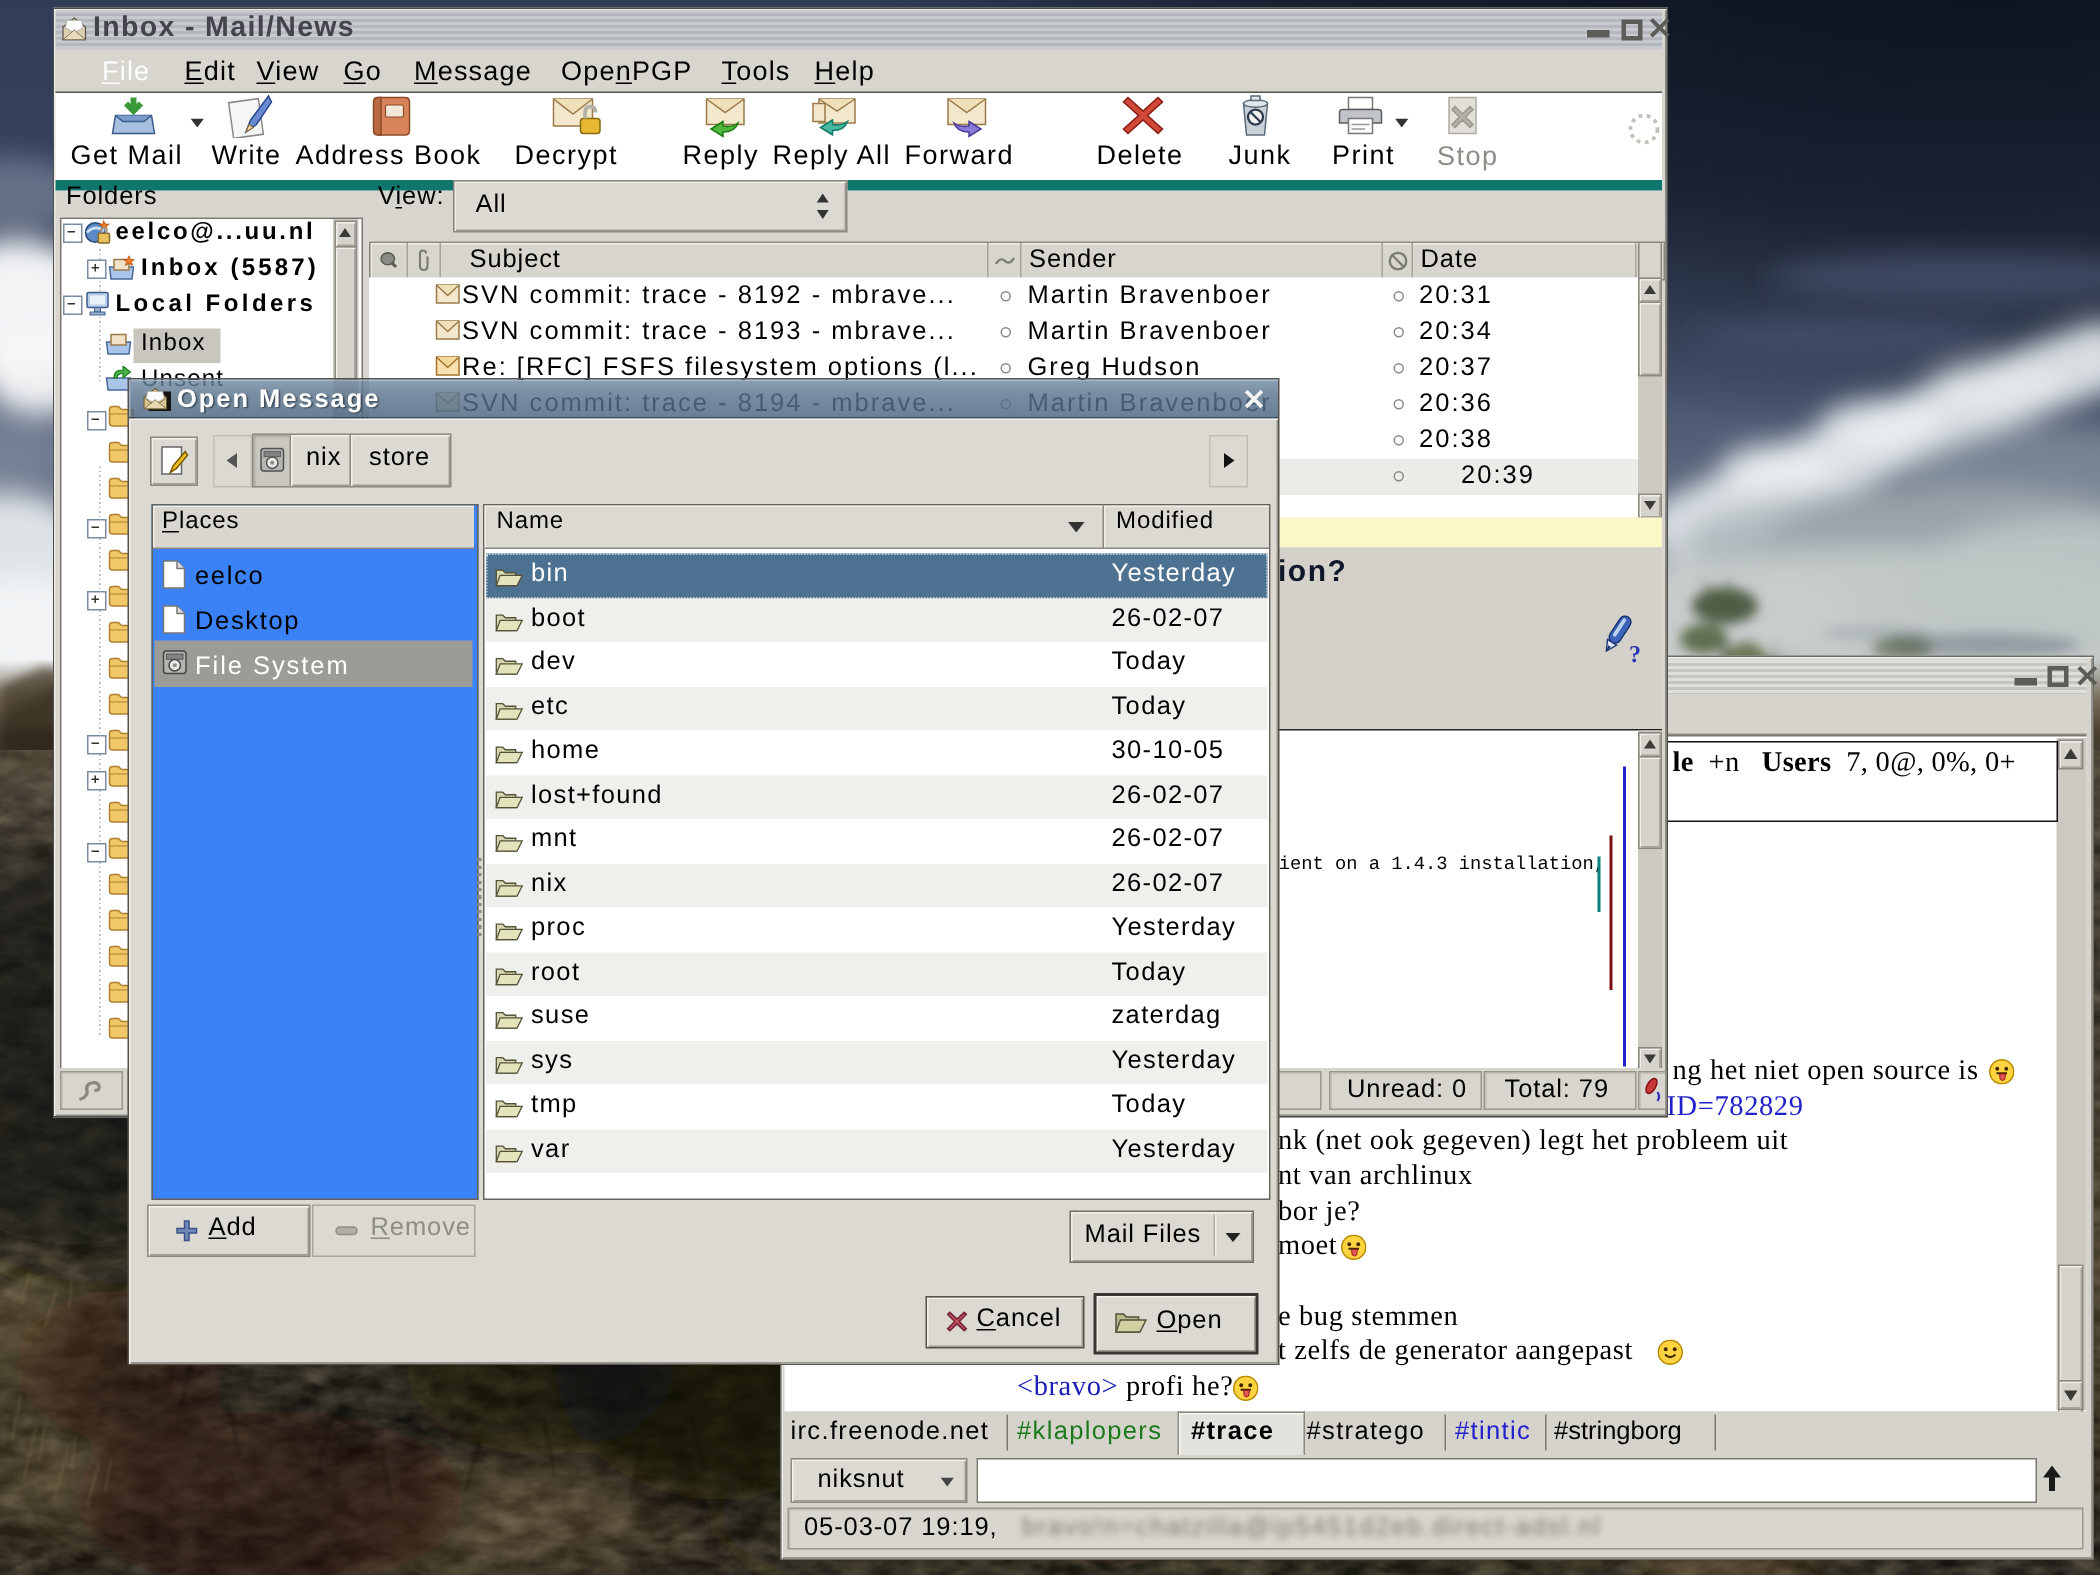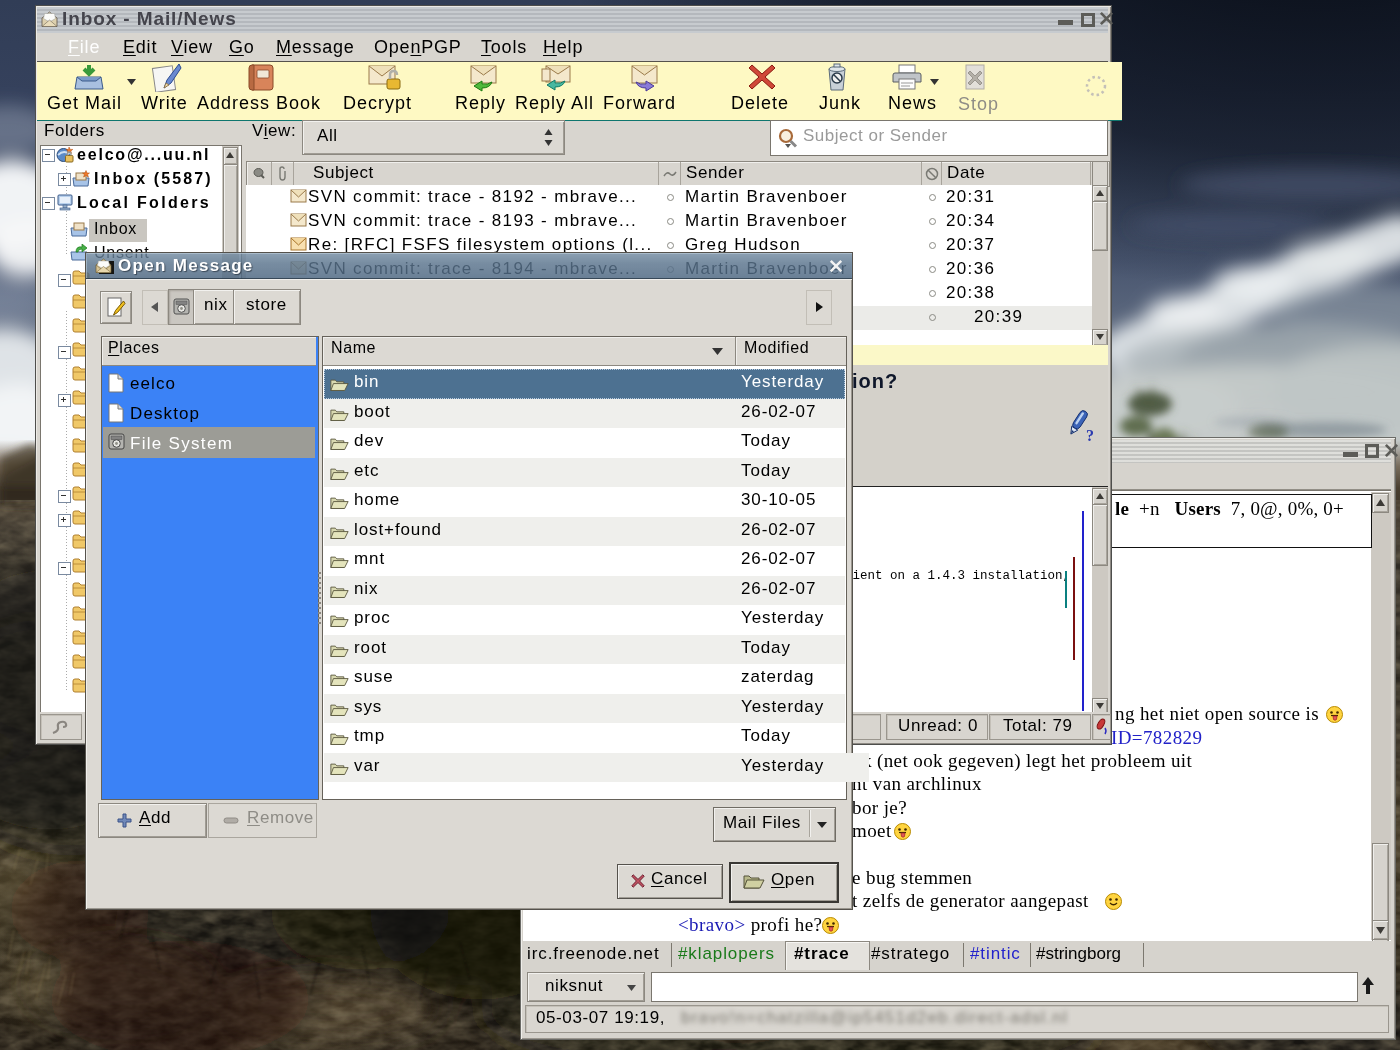--- a/index.html
+++ b/index.html
@@ -255,31 +255,31 @@
     <div class="abs" style="left:31px;top:4px;color:#fdfdfd;"><u>F</u>ile</div>
     <div class="abs" style="left:86px;top:4px;"><u>E</u>dit</div>
     <div class="abs" style="left:134px;top:4px;"><u>V</u>iew</div>
     <div class="abs" style="left:192px;top:4px;"><u>G</u>o</div>
     <div class="abs" style="left:239px;top:4px;"><u>M</u>essage</div>
     <div class="abs" style="left:337px;top:4px;">Ope<u>n</u>PGP</div>
     <div class="abs" style="left:444px;top:4px;"><u>T</u>ools</div>
     <div class="abs" style="left:506px;top:4px;"><u>H</u>elp</div>
   </div>
 
-  <div class="abs" style="left:2px;top:57px;width:1071px;height:58px;background:#fef9c3;border-bottom:1px solid #0f766e;font-size:18px;letter-spacing:1.0px;padding-left:14px;">
+  <div class="abs" style="left:2px;top:57px;width:1071px;height:58px;background:#ffffff;border-bottom:7px solid #0f766e;font-size:18px;letter-spacing:1.0px;">
     <div class="abs" style="left:10px;top:31px;">Get Mail</div>
     <div class="abs" style="left:104px;top:31px;">Write</div>
     <div class="abs" style="left:160px;top:31px;">Address Book</div>
     <div class="abs" style="left:306px;top:31px;">Decrypt</div>
     <div class="abs" style="left:418px;top:31px;">Reply</div>
     <div class="abs" style="left:478px;top:31px;">Reply All</div>
     <div class="abs" style="left:566px;top:31px;">Forward</div>
     <div class="abs" style="left:694px;top:31px;">Delete</div>
     <div class="abs" style="left:782px;top:31px;">Junk</div>
-    <div class="abs" style="left:851px;top:31px;">News</div>
+    <div class="abs" style="left:851px;top:31px;">Print</div>
     <div class="abs" style="left:921px;top:32px;color:#8e8c86;">Stop</div>
 
     <svg class="abs" style="left:36px;top:1px" width="32" height="28" viewBox="0 0 32 28">
       <path d="M16 2 L16 10 M11 6 L16 11 L21 6" stroke="#3a9a3a" stroke-width="4" fill="none"></path>
       <path d="M4 14 L28 14 L30 26 L2 26 Z" fill="#a8c0e0" stroke="#3a5a8a"></path>
       <path d="M4 14 L9 18 L23 18 L28 14" fill="#7a9ac8" stroke="#3a5a8a"></path>
     </svg>
     <svg class="abs" style="left:90px;top:17px" width="9" height="6" viewBox="0 0 9 6">
         <path d="M0 0 L9 0 L4.5 6 Z" fill="#333"></path>
       </svg>
@@ -516,28 +516,20 @@
 
   <div class="abs" style="left:217px;top:116px;font-size:17px;">V<u>i</u>ew:</div>
   <div class="btn abs" style="left:267px;top:115px;width:261px;height:33px;font-size:17px;">
     <div class="abs" style="left:14px;top:5px;">All</div>
     <svg class="abs" style="left:241px;top:8px" width="9" height="17" viewBox="0 0 9 17">
         <path d="M4.5 0 L8.5 6 L0.5 6 Z" fill="#333"></path>
         <path d="M4.5 17 L8.5 11 L0.5 11 Z" fill="#333"></path>
       </svg>
   </div>
 
-  <div class="abs" style="left:735px;top:115px;width:336px;height:34px;background:#fff;border:1px solid #7a766e;">
-    <svg class="abs" style="left:6px;top:7px" width="22" height="22" viewBox="0 0 22 22">
-        <circle cx="9" cy="8" r="6" fill="#f8f0e0" stroke="#a86a3a" stroke-width="2.2"></circle>
-        <line x1="13.5" y1="13" x2="19" y2="18.5" stroke="#888" stroke-width="3"></line>
-        <path d="M8 16 L14 16 L11 20 Z" fill="#555"></path>
-      </svg>
-    <div class="abs" style="left:32px;top:5px;font-size:17px;color:#9a9a9a;letter-spacing:0.5px;">Subject or Sender</div>
-  </div>
 
   <div class="abs" style="left:211px;top:156px;width:846px;height:184px;background:#fff;"></div>
 
   <div class="abs" style="left:211px;top:156px;width:862px;height:24px;background:#d8d5cf;border:1px solid #8c8880;box-shadow:inset 1px 1px 0 #f0efec;font-size:17px;">
     <svg class="abs" style="left:6px;top:6px" width="13" height="11" viewBox="0 0 13 11">
         <ellipse cx="5.5" cy="4.5" rx="4.5" ry="4" fill="#8a8a84" stroke="#5a5a54"></ellipse>
         <path d="M8 7 L11 10" stroke="#5a5a54" stroke-width="2"></path>
       </svg>
     <div class="abs" style="left:24px;top:0;width:1px;height:23px;background:#a8a49c;"></div>
     <svg class="abs" style="left:29px;top:4px" width="12" height="15" viewBox="0 0 12 15">
@@ -861,21 +853,21 @@
           <div class="abs" style="left:417px;top:3px;">Yesterday</div>
         </div>
         <div class="abs" style="left:0;top:354.0px;width:521px;height:29.5px;background:#ffffff;color:#000;">
           <svg class="abs" style="left:6px;top:7px" width="19" height="16" viewBox="0 0 22 17">
             <path d="M1 4 L1 16 L16 16 L16 6 L8 6 L6 4 Z" fill="#d8d8b0" stroke="#55523a"></path>
             <path d="M4 8 L21 8 L17 16 L1 16 Z" fill="#e4e4bc" stroke="#55523a"></path>
           </svg>
           <div class="abs" style="left:30px;top:3px;">tmp</div>
           <div class="abs" style="left:417px;top:3px;">Today</div>
         </div>
-        <div class="abs" style="left:0;top:383.5px;width:521px;height:29.5px;background:#efefec;color:#000;padding-left:24px;">
+        <div class="abs" style="left:0;top:383.5px;width:521px;height:29.5px;background:#efefec;color:#000;">
           <svg class="abs" style="left:6px;top:7px" width="19" height="16" viewBox="0 0 22 17">
             <path d="M1 4 L1 16 L16 16 L16 6 L8 6 L6 4 Z" fill="#d8d8b0" stroke="#55523a"></path>
             <path d="M4 8 L21 8 L17 16 L1 16 Z" fill="#e4e4bc" stroke="#55523a"></path>
           </svg>
           <div class="abs" style="left:30px;top:3px;">var</div>
           <div class="abs" style="left:417px;top:3px;">Yesterday</div>
         </div>
       </div>
   </div>
   <div class="abs" style="left:233px;top:320px;width:3px;height:52px;background-image:repeating-linear-gradient(to bottom,#8a8680 0 2px,transparent 2px 5px);"></div>

